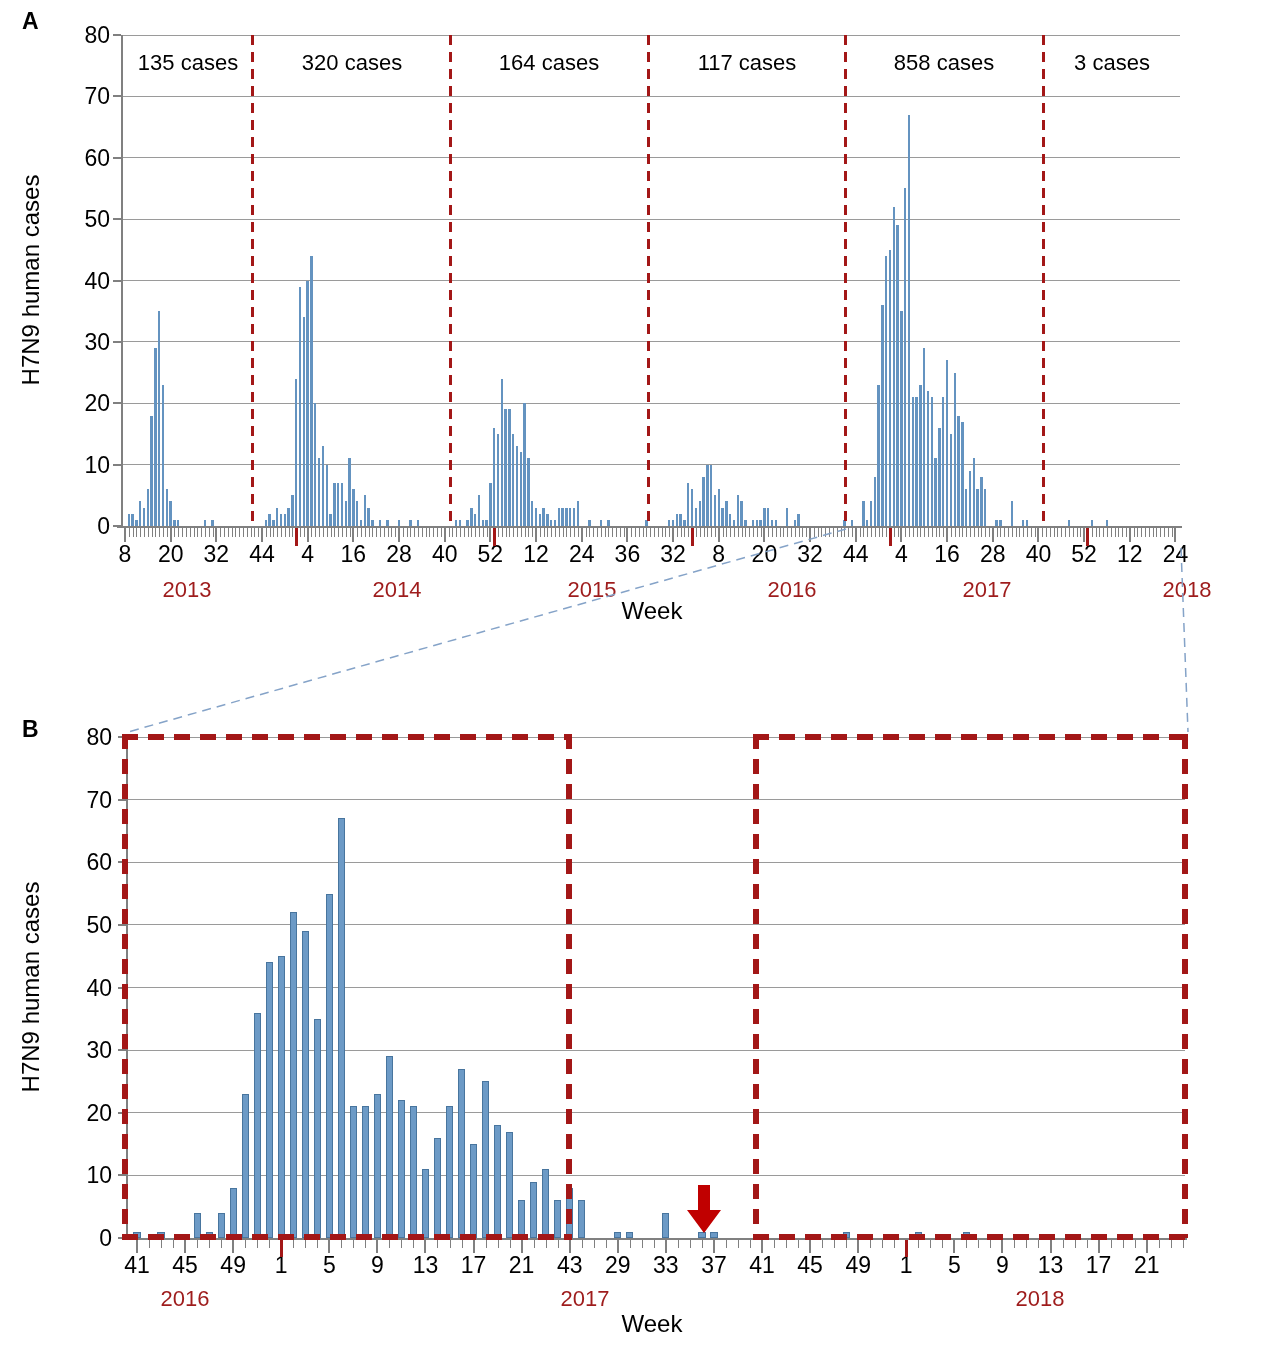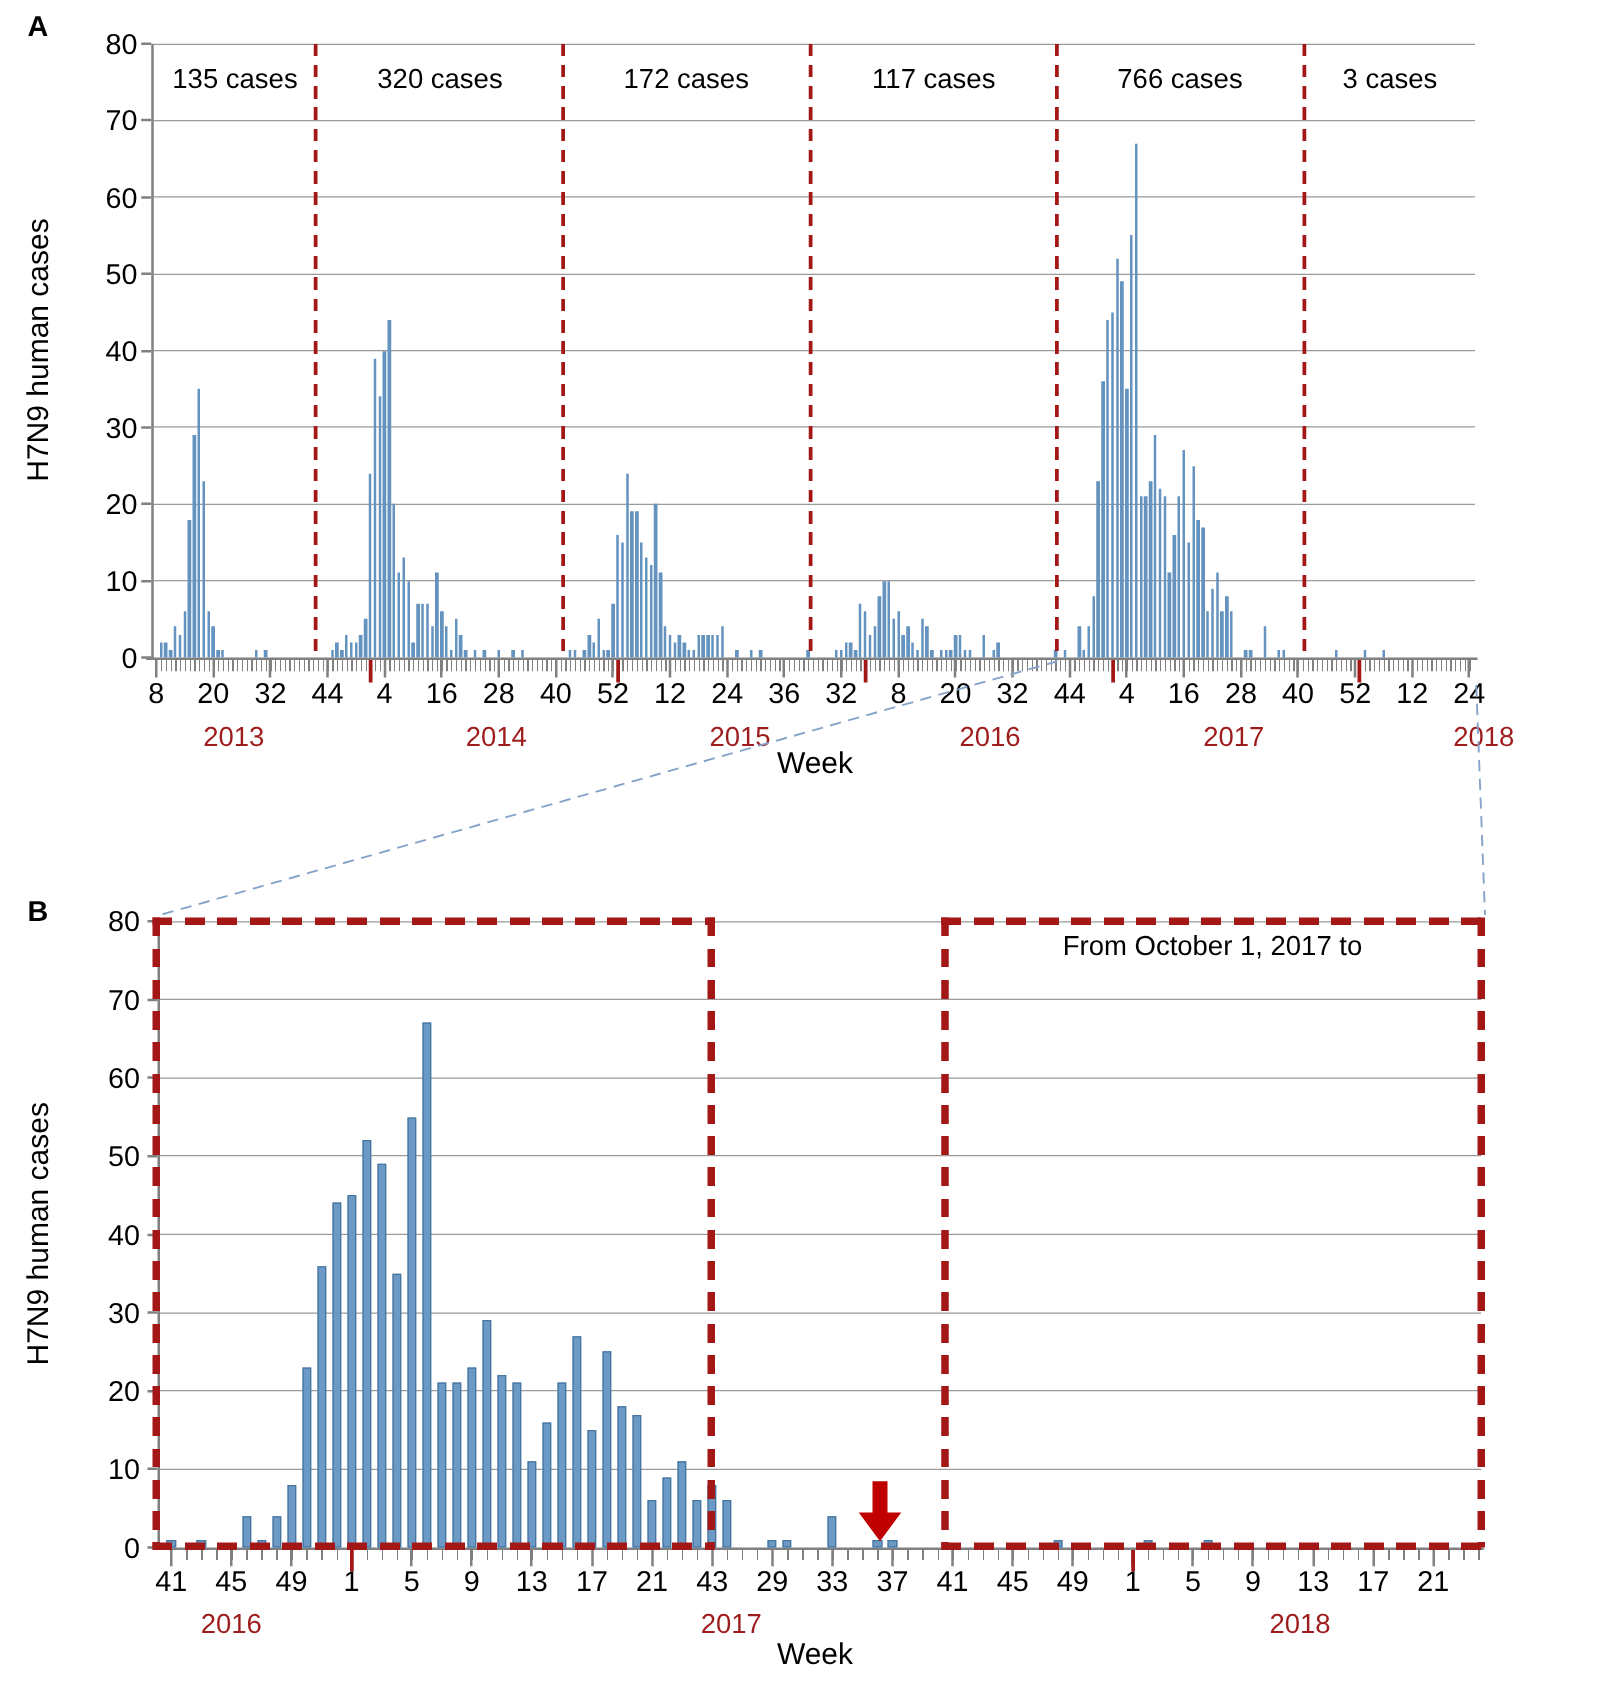--- a/index.html
+++ b/index.html
@@ -41,21 +41,20 @@
 
   <div class="ytitle" style="left:-118px;top:265px;">H7N9 human cases</div>
   <div class="ytitle" style="left:-118px;top:972px;">H7N9 human cases</div>
 
   <div class="xtitle" style="left:552px;top:597px;">Week</div>
   <div class="xtitle" style="left:552px;top:1310px;">Week</div>
 
   <div class="boxtext" style="left:138px;top:742px;">
   </div>
   <div class="boxtext" style="left:760px;top:742px;">
-    <div>From October 1, 2017 to</div>
   </div>
 
   <div class="gridline" style="left: 123px; top: 464.125px; width: 1057px;"></div>
     <div class="gridline" style="left: 123px; top: 402.75px; width: 1057px;"></div>
     <div class="gridline" style="left: 123px; top: 341.375px; width: 1057px;"></div>
     <div class="gridline" style="left: 123px; top: 280px; width: 1057px;"></div>
     <div class="gridline" style="left: 123px; top: 218.625px; width: 1057px;"></div>
     <div class="gridline" style="left: 123px; top: 157.25px; width: 1057px;"></div>
     <div class="gridline" style="left: 123px; top: 95.875px; width: 1057px;"></div>
     <div class="gridline" style="left: 123px; top: 34.5px; width: 1057px;"></div>
@@ -420,23 +419,23 @@
     <div class="yearlab" style="left: 140px; top: 1286px;">2016</div>
     <div class="yearlab" style="left: 540px; top: 1286px;">2017</div>
     <div class="yearlab" style="left: 995px; top: 1286px;">2018</div>
     <div class="divider" style="left: 250.5px; top: 35px; height: 491px;"></div>
     <div class="divider" style="left: 448.5px; top: 35px; height: 491px;"></div>
     <div class="divider" style="left: 646.5px; top: 35px; height: 491px;"></div>
     <div class="divider" style="left: 843.5px; top: 35px; height: 491px;"></div>
     <div class="divider" style="left: 1041.5px; top: 35px; height: 491px;"></div>
     <div class="wavelab" style="left: 108px; top: 50px;">135 cases</div>
     <div class="wavelab" style="left: 272px; top: 50px;">320 cases</div>
-    <div class="wavelab" style="left: 469px; top: 50px;">172 cases</div>
+    <div class="wavelab" style="left: 469px; top: 50px;">164 cases</div>
     <div class="wavelab" style="left: 667px; top: 50px;">117 cases</div>
-    <div class="wavelab" style="left: 864px; top: 50px;">766 cases</div>
+    <div class="wavelab" style="left: 864px; top: 50px;">858 cases</div>
     <div class="wavelab" style="left: 1032px; top: 50px;">3 cases</div>
     <div class="boxedge-h" style="left: 122px; top: 734px; width: 450px;"></div>
     <div class="boxedge-h" style="left: 122px; top: 1234px; width: 450px;"></div>
     <div class="boxedge-v" style="left: 122px; top: 734px; height: 504px;"></div>
     <div class="boxedge-v" style="left: 566px; top: 734px; height: 504px;"></div>
     <div class="boxedge-h" style="left: 753px; top: 734px; width: 435px;"></div>
     <div class="boxedge-h" style="left: 753px; top: 1234px; width: 435px;"></div>
     <div class="boxedge-v" style="left: 753px; top: 734px; height: 504px;"></div>
     <div class="boxedge-v" style="left: 1182px; top: 734px; height: 504px;"></div>
     <svg class="overlay" width="1280" height="1350" viewBox="0 0 1280 1350">

